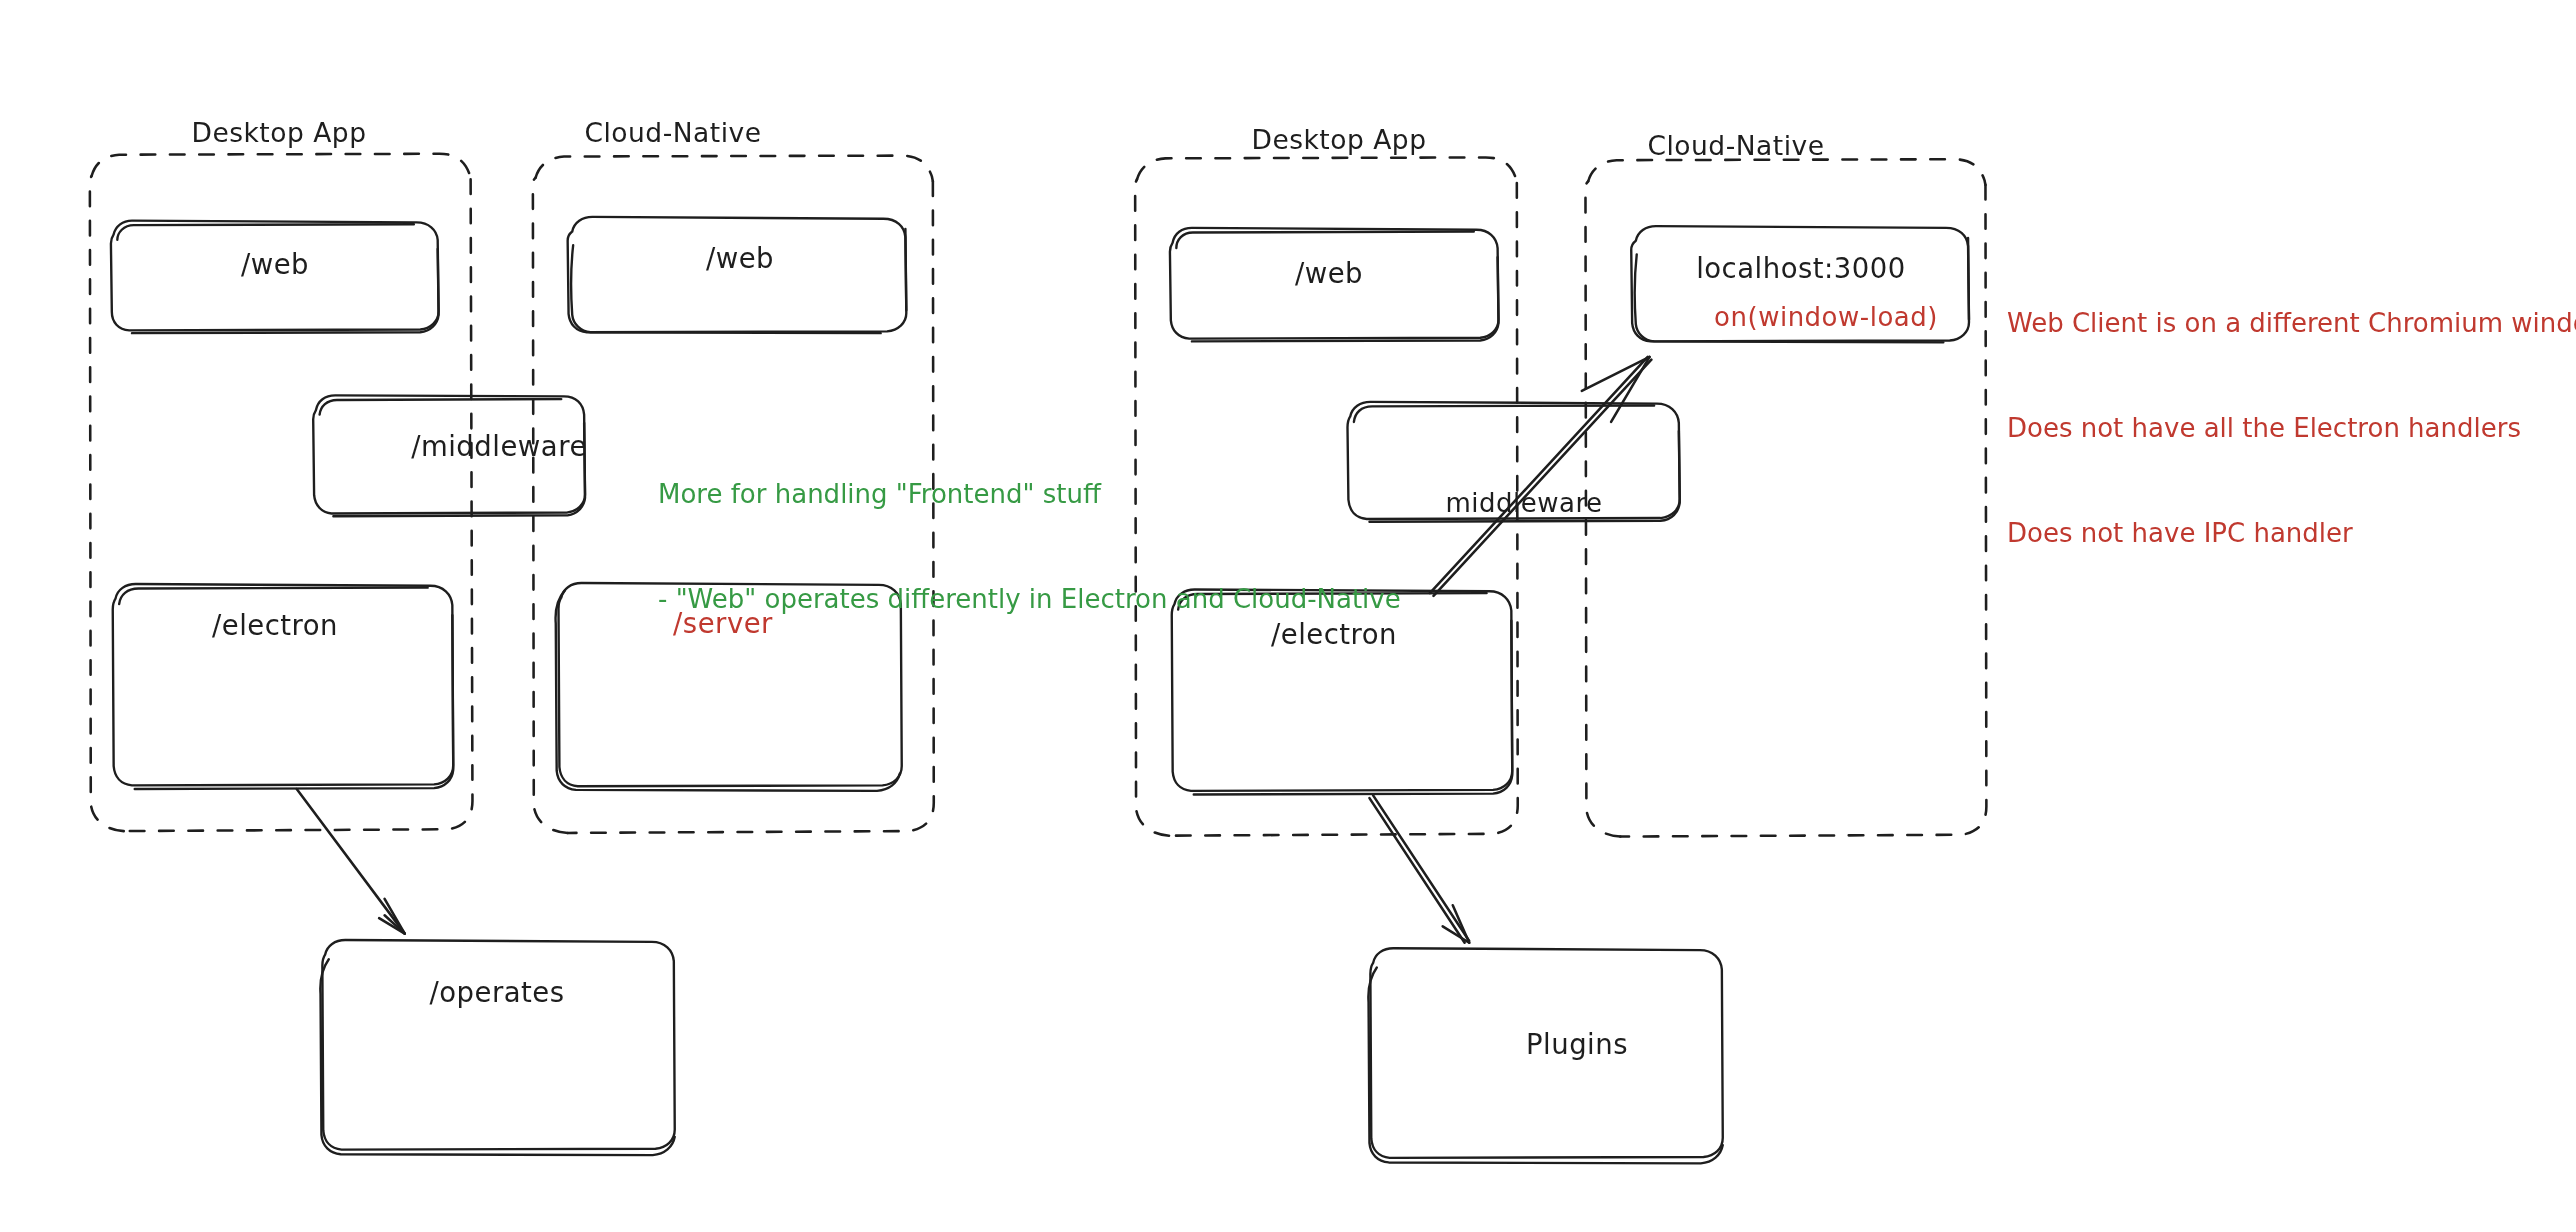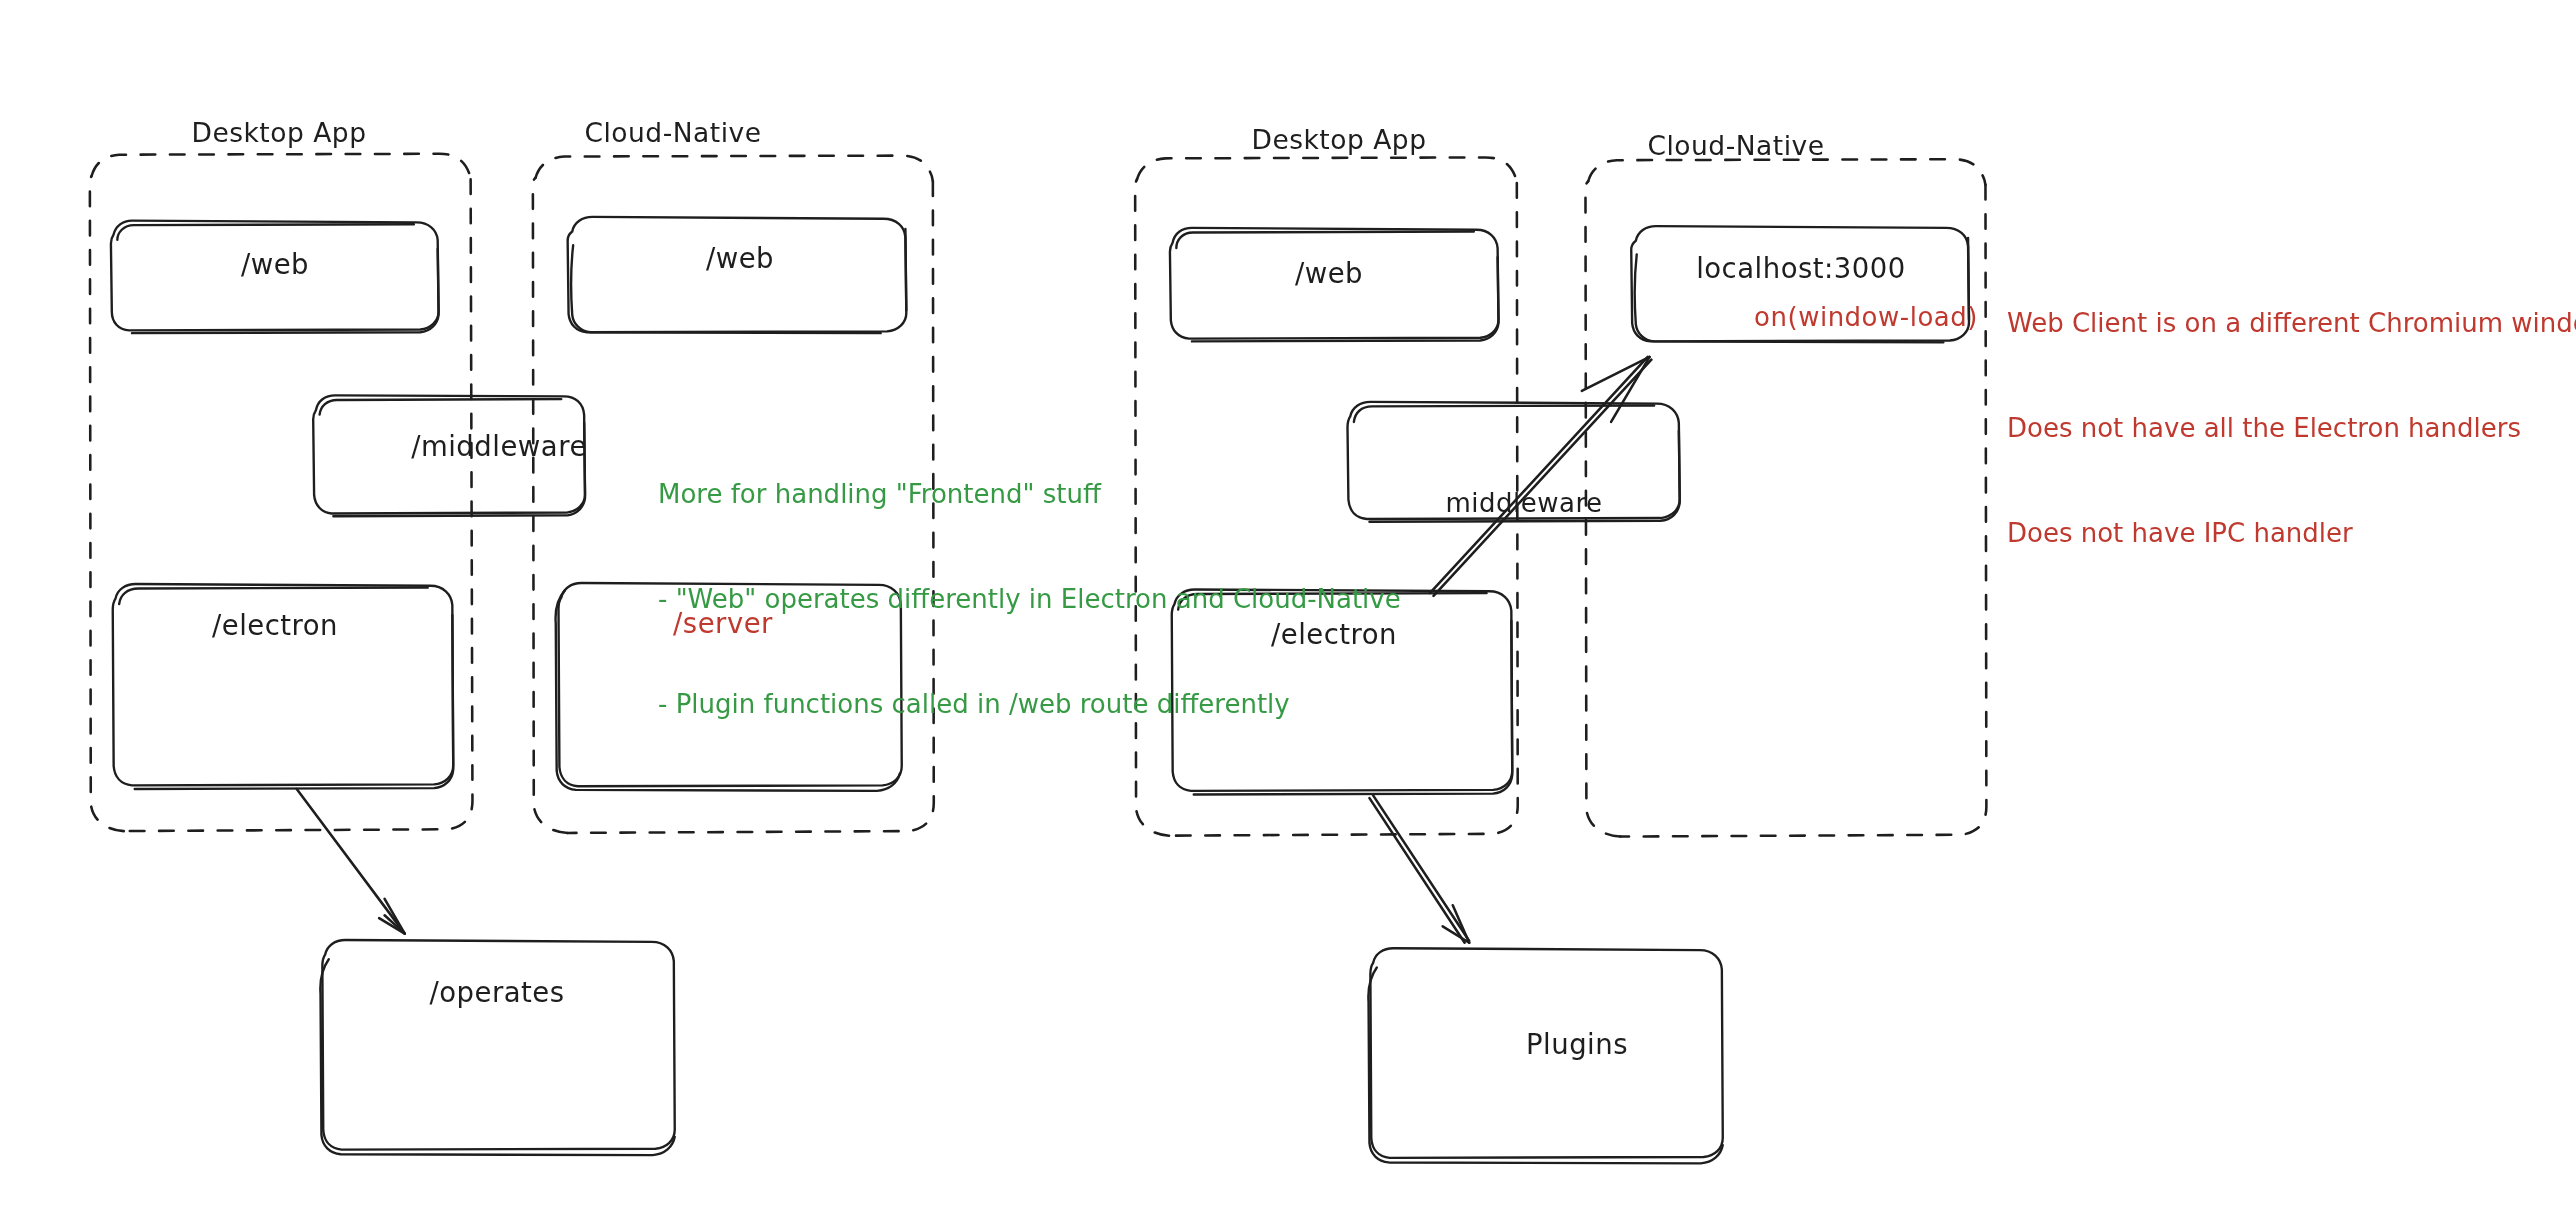--- a/index.html
+++ b/index.html
@@ -196,28 +196,27 @@
   <div class="lbl node-label" style="left:497px; top:976px;">/operates</div>
 
   <div class="lbl node-label" style="left:1329px; top:257px;">/web</div>
 
   <div class="lbl node-label small" style="left:1524px; top:440px;margin-top:48px;">middleware</div>
 
   <div class="lbl node-label" style="left:1334px; top:618px;">/electron</div>
 
   <div class="lbl node-label" style="left:1801px; top:252px;">localhost:3000</div>
 
-  <div class="lbl node-label small red" style="left:1826px; top:302px;margin-left:40px;">on(window-load)</div>
+  <div class="lbl node-label small red" style="left:1826px; top:302px;">on(window-load)</div>
 
   <div class="lbl node-label" style="left:1577px; top:986px;margin-top:42px;">Plugins</div>
 
   <div class="note green" style="left:658px; top:407px;">
     <div>More for handling "Frontend" stuff</div>
     <div>- "Web" operates differently in Electron and Cloud-Native</div>
-    <div>- Plugin functions called in /web route differently</div>
   </div>
 
   <div class="note red" style="left:2007px; top:236px;">
     <div>Web Client is on a different Chromium window</div>
     <div>Does not have all the Electron handlers</div>
     <div>Does not have IPC handler</div>
   </div>
 
 </div>
 

